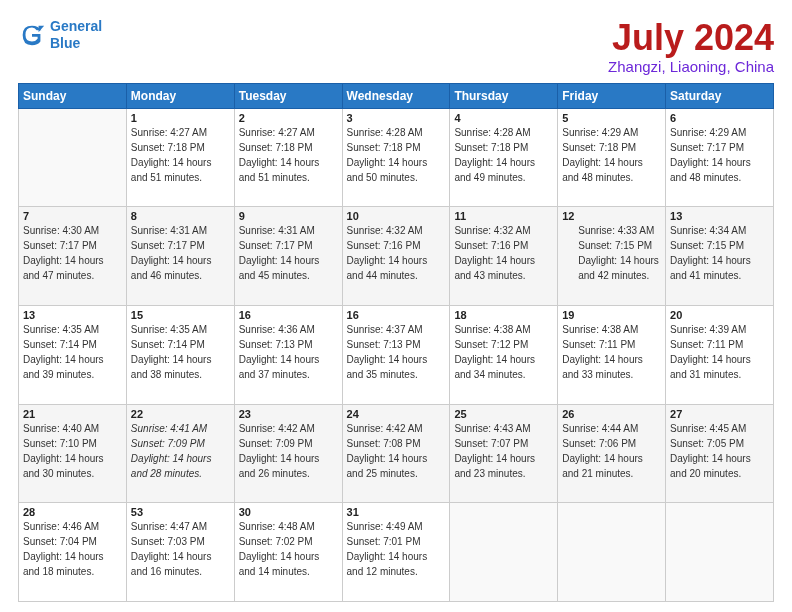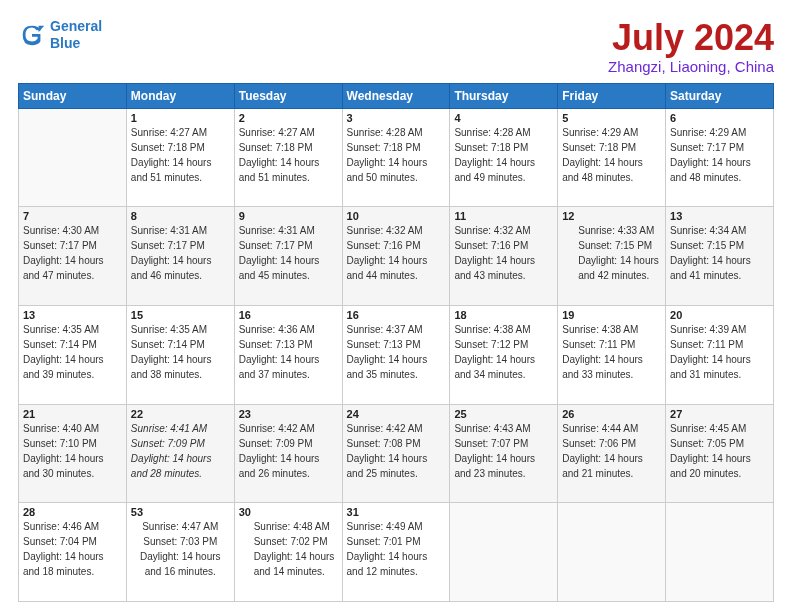--- a/index.html
+++ b/index.html
@@ -333,28 +333,28 @@
         <tr>
           <td>
             <span class="day-number">28</span>
             <div class="day-info" style="white-space: pre-line;">Sunrise: 4:46 AM
 Sunset: 7:04 PM
 Daylight: 14 hours
 and 18 minutes.</div>
           </td>
           <td>
             <span class="day-number">53</span>
-            <div class="day-info" style="white-space: pre-line; text-align: center;">Sunrise: 4:47 AM
+            <div class="day-info" style="white-space: pre-line;">Sunrise: 4:47 AM
 Sunset: 7:03 PM
 Daylight: 14 hours
 and 16 minutes.</div>
           </td>
           <td>
             <span class="day-number">30</span>
-            <div class="day-info" style="white-space: pre-line; margin-left: 15px;">Sunrise: 4:48 AM
+            <div class="day-info" style="white-space: pre-line;">Sunrise: 4:48 AM
 Sunset: 7:02 PM
 Daylight: 14 hours
 and 14 minutes.</div>
           </td>
           <td>
             <span class="day-number">31</span>
             <div class="day-info" style="white-space: pre-line;">Sunrise: 4:49 AM
 Sunset: 7:01 PM
 Daylight: 14 hours
 and 12 minutes.</div>

